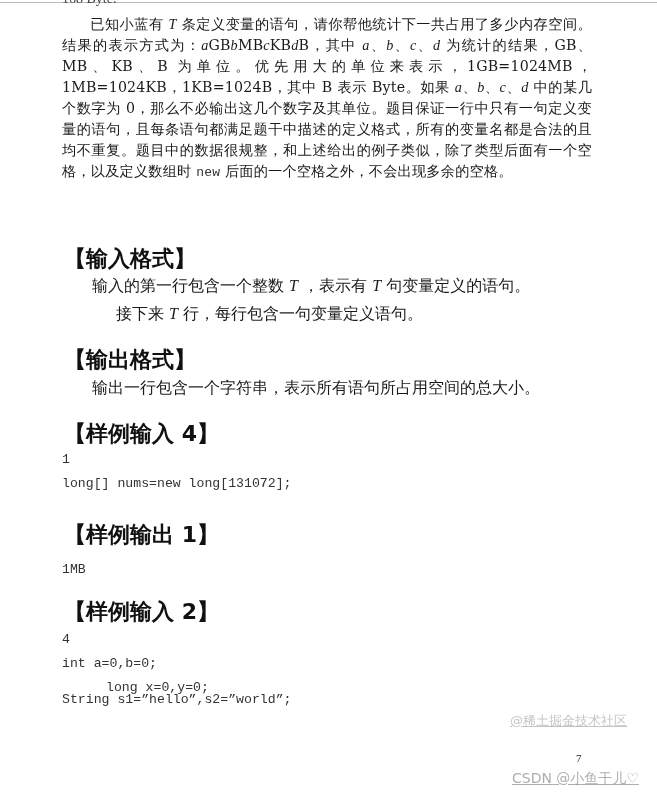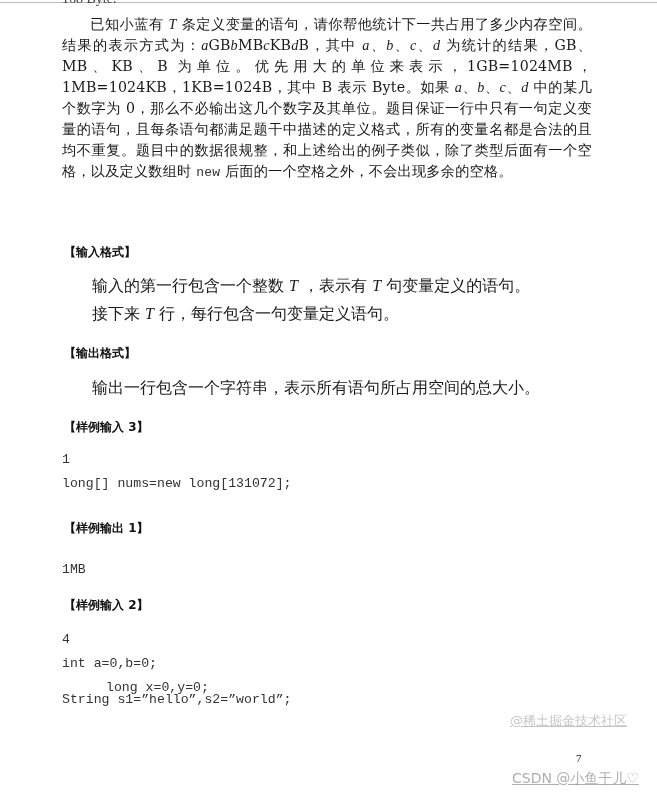--- a/index.html
+++ b/index.html
@@ -11,46 +11,46 @@
   .top-rule { position: absolute; left: 0; top: 2px; width: 657px; height: 1px; background: #bdbdbd; }
   .cutoff { position: absolute; left: 62px; top: -9px; font-size: 14px; color: #444; font-family: "Liberation Serif", serif; }
   .para {
     position: absolute; left: 62px; width: 530px; font-size: 14.2px; line-height: 21px;
     text-align: justify; letter-spacing: 0.2px;
   }
   .para .indent { display: inline-block; width: 28px; }
   .it { font-style: italic; font-family: "Liberation Serif", serif; }
   .mono { font-family: "Liberation Mono", "DejaVu Sans Mono", monospace; font-size: 13px; color: #333; }
   .heading {
-    position: absolute; left: 64px; font-size: 12px; font-weight: bold;
+    position: absolute; left: 64px; font-size: 22px; font-weight: bold;
     font-family: "DejaVu Sans", sans-serif; color: #111;
   }
   .line { position: absolute; left: 92px; font-size: 16px; }
   .code { position: absolute; left: 62px; font-family: "Liberation Mono", "DejaVu Sans Mono", monospace; font-size: 13.2px; color: #333; }
   .footer-left { position: absolute; left: 62px; top: 756px; font-size: 11.5px; color: #222; margin-top: 46px; }
   .page-num { position: absolute; left: 576px; top: 752px; font-size: 11px; color: #222; font-family: "Liberation Serif", serif; }
   .wm1 { position: absolute; left: 510px; top: 712px; font-size: 13px; color: rgba(150,150,150,0.55); font-family: "DejaVu Sans", sans-serif; text-decoration: underline; }
   .wm2 { position: absolute; left: 512px; top: 770px; font-size: 14px; color: rgba(120,120,120,0.6); font-family: "DejaVu Sans", sans-serif; text-decoration: underline; }
 </style>
 </head>
 <body>
 
 <div class="top-rule"></div>
 <div class="cutoff">168 Byte.</div>
 
 <div class="para" id="intro" style="top:14px;"><span class="indent"></span><span>已知小蓝有 </span><span class="it">T</span><span> 条定义变量的语句，请你帮他统计下一共占用了多少内存空间。结果的表示方式为：</span><span class="it">a</span><span>GB</span><span class="it">b</span><span>MB</span><span class="it">c</span><span>KB</span><span class="it">d</span><span>B，其中 </span><span class="it">a</span><span>、</span><span class="it">b</span><span>、</span><span class="it">c</span><span>、</span><span class="it">d</span><span> 为统计的结果，GB、MB、KB、B 为单位。优先用大的单位来表示，1GB=1024MB，1MB=1024KB，1KB=1024B，其中 B 表示 Byte。如果 </span><span class="it">a</span><span>、</span><span class="it">b</span><span>、</span><span class="it">c</span><span>、</span><span class="it">d</span><span> 中的某几个数字为 0，那么不必输出这几个数字及其单位。题目保证一行中只有一句定义变量的语句，且每条语句都满足题干中描述的定义格式，所有的变量名都是合法的且均不重复。题目中的数据很规整，和上述给出的例子类似，除了类型后面有一个空格，以及定义数组时 </span><span class="mono">new</span><span> 后面的一个空格之外，不会出现多余的空格。</span></div>
 
 <div class="heading" style="top:244px;">【输入格式】</div>
 <div class="line" style="top:276px;" id="inline1"><span>输入的第一行包含一个整数 </span><span class="it">T</span><span> ，表示有 </span><span class="it">T</span><span> 句变量定义的语句。</span></div>
-<div class="line" style="top:304px;" id="inline2"><span>接下来 </span><span class="it">T</span><span> 行，每行包含一句变量定义语句。</span></div>
+<div class="line" style="top:304px;margin-left:24px;" id="inline2"><span>接下来 </span><span class="it">T</span><span> 行，每行包含一句变量定义语句。</span></div>
 
 <div class="heading" style="top:345px;">【输出格式】</div>
 <div class="line" style="top:378px;">输出一行包含一个字符串，表示所有语句所占用空间的总大小。</div>
 
-<div class="heading" style="top:419px;">【样例输入 3】</div>
+<div class="heading" style="top:419px;">【样例输入 4】</div>
 <div class="code" style="top:452px;">1</div>
 <div class="code" style="top:476px;">long[] nums=new long[131072];</div>
 
 <div class="heading" style="top:520px;">【样例输出 1】</div>
 <div class="code" style="top:554px;margin-top:8px;">1MB</div>
 
 <div class="heading" style="top:597px;">【样例输入 2】</div>
 <div class="code" style="top:632px;">4</div>
 <div class="code" style="top:656px;">int a=0,b=0;</div>
 <div class="code" style="top:680px;margin-left:44px;">long x=0,y=0;</div>

